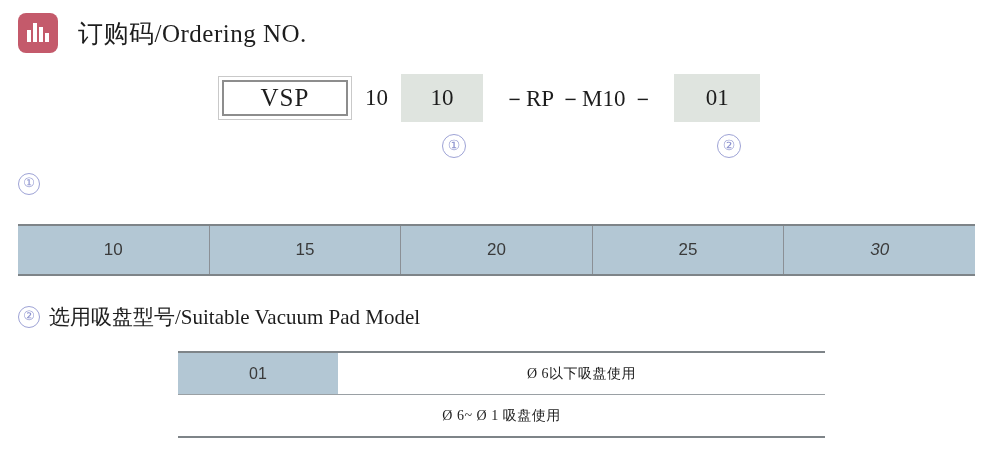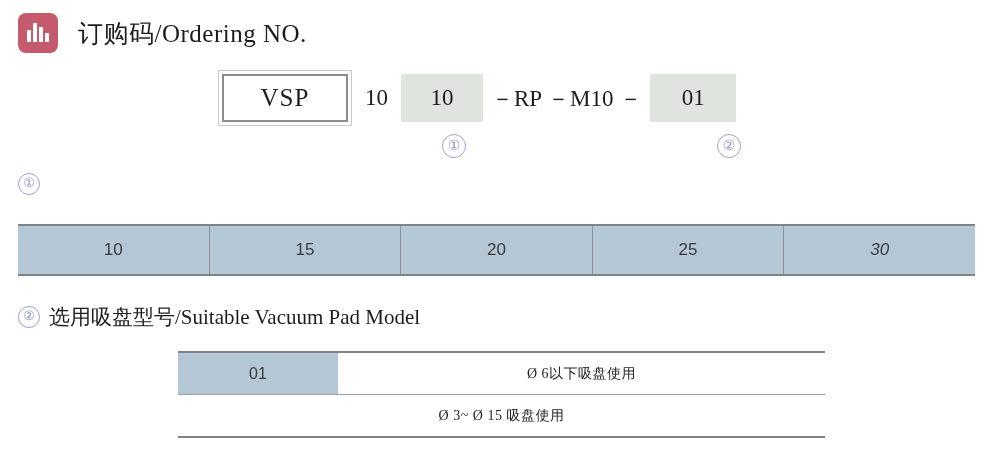--- a/index.html
+++ b/index.html
@@ -63,21 +63,21 @@
   .code-row {
     position: absolute;
     left: 218px;
     top: 70px;
     display: flex;
     align-items: center;
     height: 56px;
   }
   .vsp-box {
     width: 134px;
-    height: 56px;
+    height: 44px;
     box-sizing: border-box;
     border: 1px solid #c9c9c9;
     padding: 3px;
     background: #ffffff;
   }
   .vsp-box-inner {
     width: 100%;
     height: 100%;
     box-sizing: border-box;
     border: 2px solid #8d8d8d;
@@ -92,21 +92,21 @@
     color: #1d1d1d;
   }
 
   .code-plain {
     font-size: 23px;
     color: #1d1d1d;
     padding: 0 13px;
     white-space: nowrap;
   }
   .code-plain.mid {
-    padding: 0 8px;
+    padding: 0 20px;
   }
   .code-chip {
     background: #dfe4df;
     height: 48px;
     min-width: 82px;
     display: flex;
     align-items: center;
     justify-content: center;
     font-size: 23px;
     color: #1d1d1d;
@@ -278,15 +278,15 @@
   <span class="circle-inline">②</span>
   <span>选用吸盘型号/Suitable Vacuum Pad Model</span>
 </div>
 
 <div class="pad-table">
   <div class="pad-row first">
     <div class="pad-code">01</div>
     <div class="pad-desc">Ø 6以下吸盘使用</div>
   </div>
   <div class="pad-row">
-    <div class="pad-desc">Ø 3~ Ø 15 吸盘使用</div>
+    <div class="pad-desc">Ø 6~ Ø 1 吸盘使用</div>
   </div>
 </div>
 
 </body></html>

